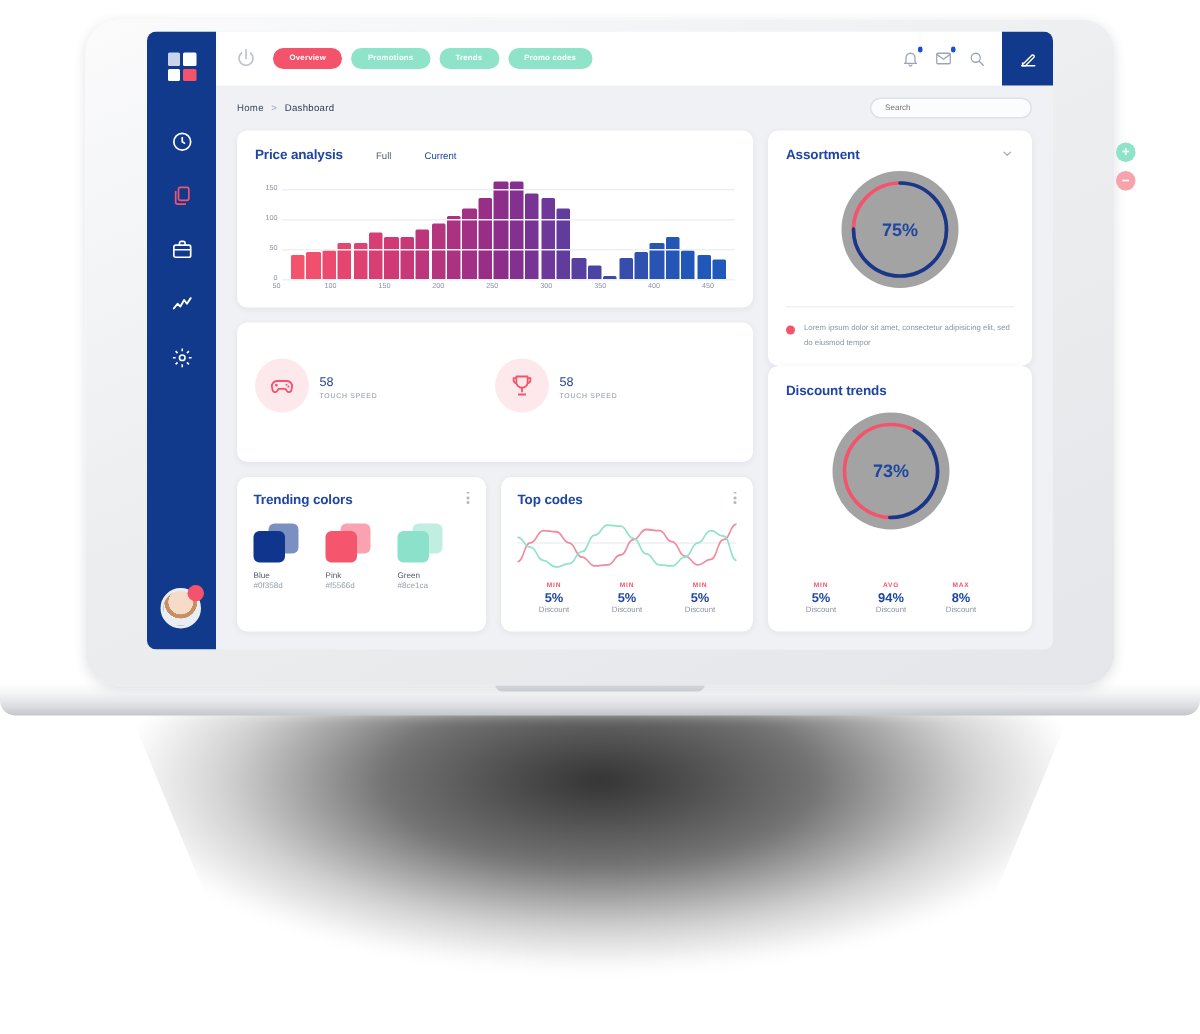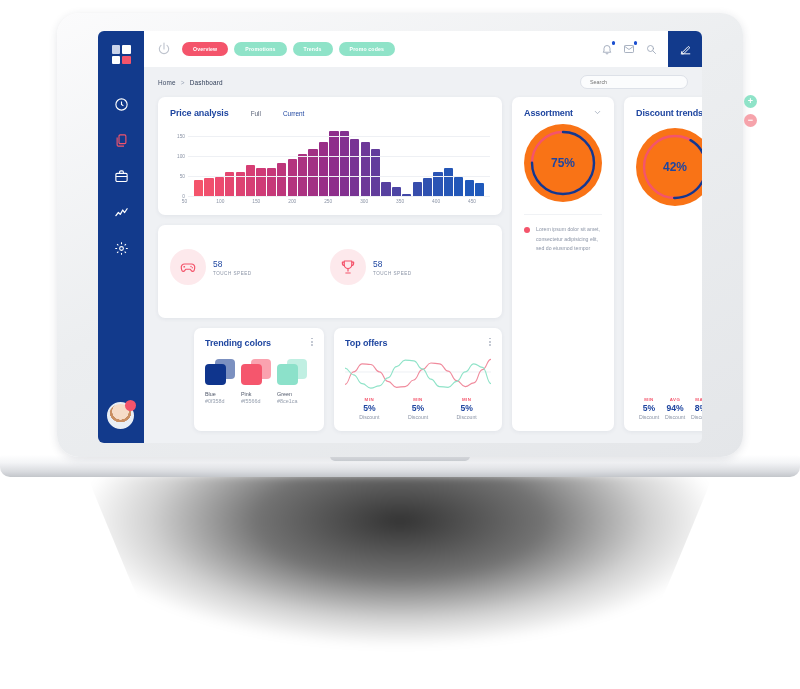--- a/index.html
+++ b/index.html
@@ -13,21 +13,21 @@
 
   
   .laptop-lid {
     position: absolute; left: 57px; top: 13px;
     width: 686px; height: 444px;
     background: linear-gradient(155deg,#fbfbfc 0%, #eceef0 45%, #e4e6e9 100%);
     border-radius: 22px;
     box-shadow: 0 2px 8px rgba(40,50,70,.13);
   }
   .screen {
-    position: absolute; left: 41px; top: 18px;
+    position: absolute; left: 41px; top: 8px;
     width: 604px; height: 412px;
     background: #eff1f4;
     border-radius: 6px;
     overflow: hidden;
     display: flex;
   }
   .laptop-base {
     position: absolute; left: 0px; top: 455px;
     width: 800px; height: 22px;
     background: linear-gradient(180deg,#ffffff 0%,#f3f4f6 35%,#d9dbdf 75%,#c3c6cb 100%);
@@ -109,21 +109,21 @@
     display: flex; align-items: center; padding: 0 9px;
   }
   .search-box input {
     border: none; outline: none; background: transparent;
     font-size: 5.4px; color: #8b94a6; width: 100%;
     font-family: "Liberation Sans", sans-serif;
   }
 
   .content { flex: 1; display: flex; gap: 10px; padding: 0 14px 12px 14px; min-height: 0; }
   .col-left { flex: 1; display: flex; flex-direction: column; gap: 10px; min-width: 0; }
-  .col-right { width: 176px; flex: 0 0 176px; display: flex; flex-direction: row; gap: 10px; }
+  .col-right { width: 176px; flex: 0 0 176px; display: flex; flex-direction: column; }
 
   .card { background: #ffffff; border-radius: 7px; box-shadow: 0 1px 4px rgba(40,55,85,.07); }
   .card-title { font-size: 9px; font-weight: 700; color: #1f46a0; letter-spacing: -.1px; }
   .kebab { display:flex; flex-direction:column; gap:1.5px; cursor:pointer; }
   .kebab i { width: 1.8px; height: 1.8px; border-radius: 50%; background: #b3bac7; display:block; }
 
   
   .price-card { padding: 11px 12px 8px 12px; }
   .price-head { display: flex; align-items: baseline; gap: 22px; }
   .price-tab { font-size: 6.4px; color: #5a6377; cursor: pointer; }
@@ -144,21 +144,21 @@
   .market-item { flex: 1; display: flex; align-items: center; gap: 7px; }
   .circ-icon {
     width: 36px; height: 36px; border-radius: 50%; background: #fde9ec;
     display: flex; align-items: center; justify-content: center; flex: 0 0 36px;
   }
   .circ-icon svg { width: 18px; height: 18px; }
   .mi-val { font-size: 8.4px; font-weight: 400; color: #1f46a0; }
   .mi-lab { font-size: 4.6px; color: #8b94a6; letter-spacing: .5px; margin-top: 2px; }
 
   
-  .bottom-row { display: flex; gap: 10px; margin-left: 36px; }
+  .bottom-row { display: flex; gap: 10px; }
   .colors-card { flex: 1; padding: 10px 11px 11px 11px; }
   .offers-card { width: 168px; flex: 0 0 168px; padding: 10px 11px 11px 11px; }
   .card-head { display: flex; align-items: flex-start; justify-content: space-between; }
   .swatches { display: flex; margin-top: 11px; }
   .swatch-item { flex: 1; }
   .sw-stack { position: relative; width: 30px; height: 26px; }
   .sw-back { position: absolute; right: 0; top: 0; width: 20px; height: 20px; border-radius: 4px; opacity: .55; }
   .sw-front { position: absolute; left: 0; bottom: 0; width: 21px; height: 21px; border-radius: 4px; }
   .sw-name { font-size: 5.4px; color: #51596b; margin-top: 6px; }
   .sw-hex { font-size: 5.4px; color: #97a0af; margin-top: 1.5px; }
@@ -167,21 +167,21 @@
   .offer-stats { display: flex; margin-top: 5px; }
   .ost { flex: 1; text-align: center; }
   .ost-tag { font-size: 4.4px; font-weight: 700; letter-spacing: .5px; color: #f4546b; }
   .ost-val { font-size: 8.6px; font-weight: 700; color: #1f46a0; margin-top: 1px; }
   .ost-lab { font-size: 5.2px; color: #8b94a6; margin-top: 1.5px; }
 
   
   .assort-card { padding: 11px 12px 10px 12px; }
   .chev { width: 9px; height: 9px; cursor: pointer; }
   .donut-wrap { display: flex; justify-content: center; margin-top: 6px; }
-  .donut { position: relative; width: 78px; height: 78px; border-radius: 50%; background: #f97316; display:flex; align-items:center; justify-content:center; }
+  .donut { position: relative; width: 78px; height: 78px; border-radius: 50%; background: #a3a3a3; display:flex; align-items:center; justify-content:center; }
   .donut svg { position: absolute; left: 0; top: 0; }
   .donut-val { font-size: 12px; font-weight: 700; color: #1f46a0; position: relative; }
   .legend { display: flex; gap: 6px; margin-top: 12px; padding-top: 10px; border-top: 1px solid #f0f2f5; align-items: flex-start; }
   .legend-dot { width: 6px; height: 6px; border-radius: 50%; background: #f4546b; flex: 0 0 6px; margin-top: 1.5px; }
   .legend-txt { font-size: 5.2px; line-height: 1.85; color: #8b94a6; }
   .trend-card { padding: 11px 24px 11px 12px; flex: 1; display: flex; flex-direction: column; }
   .trend-stats { display: flex; margin-top: auto; padding-top: 10px; }
   .ts { flex: 1; text-align: center; }
   .ts-tag { font-size: 4.4px; font-weight: 700; letter-spacing: .5px; color: #f4546b; }
   .ts-val { font-size: 8.6px; font-weight: 700; color: #1f46a0; margin-top: 1px; }
@@ -437,21 +437,21 @@
                         <div class="sw-front" style="background:#8ce1ca"></div>
                       </div>
                       <div class="sw-name">Green</div>
                       <div class="sw-hex">#8ce1ca</div>
                     </div>
                   </div>
               </div>
 
               <div class="card offers-card">
                 <div class="card-head">
-                  <span class="card-title">Top offers</span>
+                  <span class="card-title">Top codes</span>
                   <span class="kebab">
                       <i></i>
                       <i></i>
                       <i></i>
                     </span>
                 </div>
                 <div class="spark">
                   <svg id="sparkSvg" viewBox="0 0 170 40" preserveAspectRatio="none" style="width:100%;height:100%">
                     <line x1="0" y1="20" x2="170" y2="20" stroke="#eceff3" stroke-width="1"></line>
                     <path id="sparkPink" fill="none" stroke-width="1.2" stroke-linecap="round" d="M0.0 32.4 C5.0 32.4,5.0 19.9,10.0 19.9 C15.0 19.9,15.0 11.8,20.0 11.8 C25.0 11.8,25.0 12.5,30.0 12.5 C35.0 12.5,35.0 19.9,40.0 19.9 C45.0 19.9,45.0 29.4,50.0 29.4 C55.0 29.4,55.0 35.3,60.0 35.3 C65.0 35.3,65.0 34.6,70.0 34.6 C75.0 34.6,75.0 28.0,80.0 28.0 C85.0 28.0,85.0 17.7,90.0 17.7 C95.0 17.7,95.0 11.0,100.0 11.0 C105.0 11.0,105.0 11.8,110.0 11.8 C115.0 11.8,115.0 19.1,120.0 19.1 C125.0 19.1,125.0 28.7,130.0 28.7 C135.0 28.7,135.0 34.6,140.0 34.6 C145.0 34.6,145.0 30.9,150.0 30.9 C155.0 30.9,155.0 17.7,160.0 17.7 C165.0 17.7,165.0 7.4,170.0 7.4" stroke="#f08a9c"></path>
@@ -505,21 +505,21 @@
             </div>
 
             <div class="card trend-card">
               <span class="card-title">Discount trends</span>
               <div class="donut-wrap" style="margin-top:10px">
                 <div class="donut">
                   <svg width="78" height="78" viewBox="0 0 78 78">
                     <circle cx="39" cy="39" r="31" fill="none" stroke="#f4546b" stroke-width="2.4"></circle>
                     <circle id="discArc" cx="39" cy="39" r="31" fill="none" stroke="#123a8c" stroke-width="2.4" stroke-linecap="round" transform="rotate(-60 39 39)" stroke-dasharray="81.81 112.97"></circle>
                   </svg>
-                  <span class="donut-val">42%</span>
+                  <span class="donut-val">73%</span>
                 </div>
               </div>
               <div class="trend-stats" id="trendStats">
                   <div class="ts">
                     <div class="ts-tag">MIN</div>
                     <div class="ts-val">5%</div>
                     <div class="ts-lab">Discount</div>
                   </div>
                   <div class="ts">
                     <div class="ts-tag">AVG</div>

